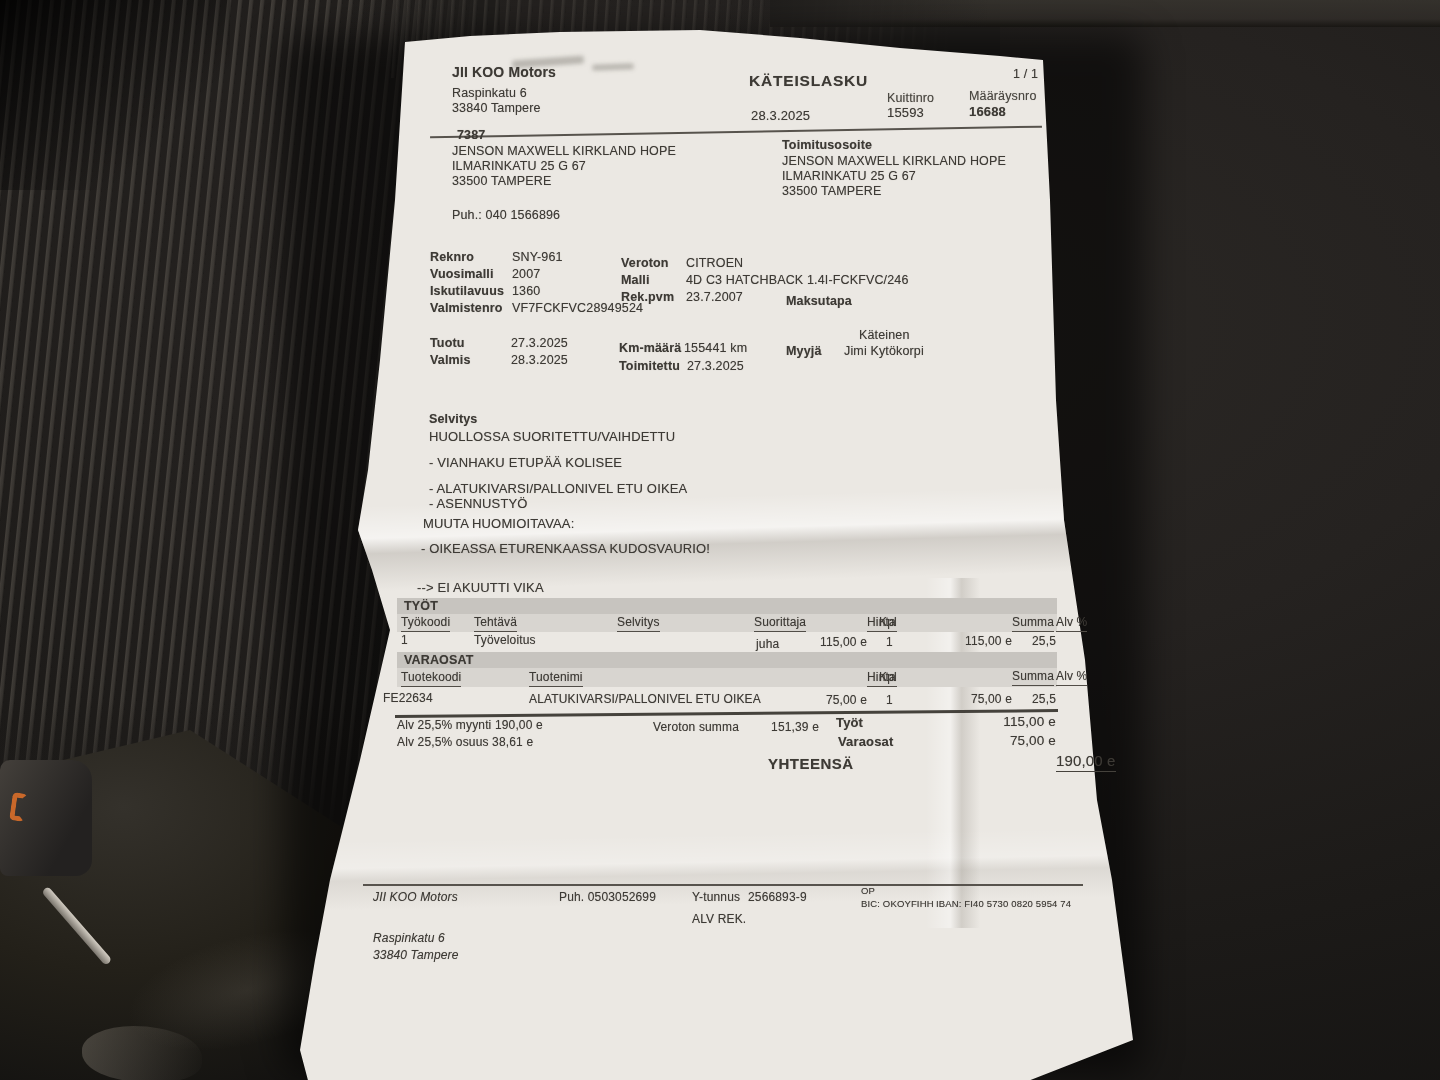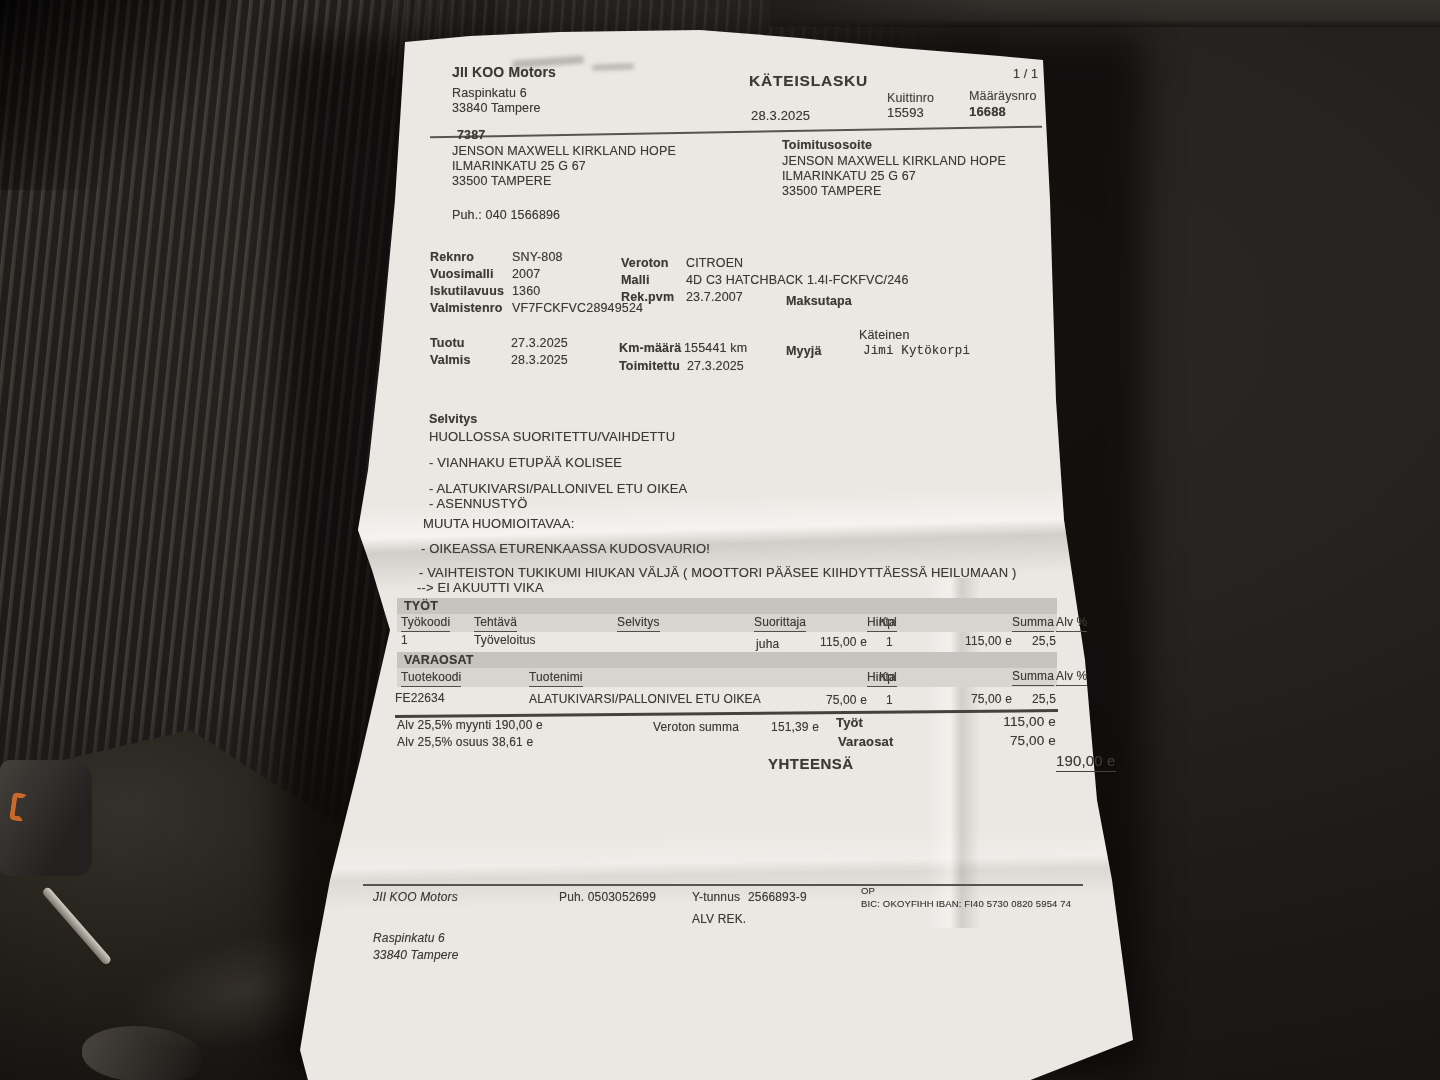--- a/index.html
+++ b/index.html
@@ -145,21 +145,21 @@
     <div class="t s125" style="left:452px;top:144px;">JENSON MAXWELL KIRKLAND HOPE</div>
     <div class="t s125" style="left:452px;top:159px;">ILMARINKATU 25 G 67</div>
     <div class="t s125" style="left:452px;top:174px;">33500 TAMPERE</div>
     <div class="t s125" style="left:452px;top:208px;">Puh.: 040 1566896</div>
     <div class="t s125 b" style="left:782px;top:138px;">Toimitusosoite</div>
     <div class="t s125" style="left:782px;top:154px;">JENSON MAXWELL KIRKLAND HOPE</div>
     <div class="t s125" style="left:782px;top:169px;">ILMARINKATU 25 G 67</div>
     <div class="t s125" style="left:782px;top:184px;">33500 TAMPERE</div>
 
     <div class="t s125 b" style="left:430px;top:250px;">Reknro</div>
-    <div class="t s125" style="left:512px;top:250px;">SNY-808</div>
+    <div class="t s125" style="left:512px;top:250px;">SNY-961</div>
     <div class="t s125 b" style="left:430px;top:267px;">Vuosimalli</div>
     <div class="t s125" style="left:512px;top:267px;">2007</div>
     <div class="t s125 b" style="left:430px;top:284px;">Iskutilavuus</div>
     <div class="t s125" style="left:512px;top:284px;">1360</div>
     <div class="t s125 b" style="left:430px;top:301px;">Valmistenro</div>
     <div class="t s125" style="left:512px;top:301px;">VF7FCKFVC28949524</div>
     <div class="t s125 b" style="left:621px;top:256px;">Veroton</div>
     <div class="t s125" style="left:686px;top:256px;">CITROEN</div>
     <div class="t s125 b" style="left:621px;top:273px;">Malli</div>
     <div class="t s125" style="left:686px;top:273px;">4D C3 HATCHBACK 1.4I-FCKFVC/246</div>
@@ -170,31 +170,30 @@
 
     <div class="t s125 b" style="left:430px;top:336px;">Tuotu</div>
     <div class="t s125" style="left:511px;top:336px;">27.3.2025</div>
     <div class="t s125 b" style="left:430px;top:353px;">Valmis</div>
     <div class="t s125" style="left:511px;top:353px;">28.3.2025</div>
     <div class="t s125 b" style="left:619px;top:341px;">Km-määrä</div>
     <div class="t s125" style="left:684px;top:341px;">155441 km</div>
     <div class="t s125 b" style="left:619px;top:359px;">Toimitettu</div>
     <div class="t s125" style="left:687px;top:359px;">27.3.2025</div>
     <div class="t s125 b" style="left:786px;top:344px;">Myyjä</div>
-    <div class="t s125" style="left:863px;top:344px;font-family:Liberation Mono, monospace;">Jimi Kytökorpi</div>
+    <div class="t s125" style="left:844px;top:344px;">Jimi Kytökorpi</div>
 
     <div class="t s125 b" style="left:429px;top:412px;">Selvitys</div>
     <div class="t s13" style="left:429px;top:430px;">HUOLLOSSA SUORITETTU/VAIHDETTU</div>
     <div class="t s13" style="left:429px;top:456px;">- VIANHAKU ETUPÄÄ KOLISEE</div>
     <div class="t s13" style="left:429px;top:482px;">- ALATUKIVARSI/PALLONIVEL ETU OIKEA</div>
     <div class="t s13" style="left:429px;top:497px;">- ASENNUSTYÖ</div>
 
     <div class="t s13" style="left:423px;top:517px;">MUUTA HUOMIOITAVAA:</div>
     <div class="t s13" style="left:421px;top:542px;">- OIKEASSA ETURENKAASSA KUDOSVAURIO!</div>
-    <div class="t s13" style="left:419px;top:566px;">- VAIHTEISTON TUKIKUMI HIUKAN VÄLJÄ ( MOOTTORI PÄÄSEE KIIHDYTTÄESSÄ HEILUMAAN )</div>
     <div class="t s13" style="left:417px;top:581px;">--&gt; EI AKUUTTI VIKA</div>
 
     <div class="band" style="left:397px;top:598px;width:660px;height:16px;"></div>
     <div class="t s125 b" style="left:404px;top:599px;">TYÖT</div>
     <div class="bandlight" style="left:397px;top:614px;width:660px;height:18px;"></div>
     <div class="t s12 hd" style="left:401px;top:616px;">
         <span>Työkoodi</span>
       </div>
     <div class="t s12 hd" style="left:474px;top:616px;">
         <span>Tehtävä</span>
@@ -239,21 +238,21 @@
       </div>
     <div class="t s12 hd" style="left:879px;top:671px;">
         <span>Kpl</span>
       </div>
     <div class="t s12 hd right" style="left:938px;top:670px;width:74px;">
         <span>Summa</span>
       </div>
     <div class="t s12 hd right" style="left:1016px;top:670px;width:40px;">
         <span>Alv %</span>
       </div>
-    <div class="t s12" style="left:395px;top:692px;text-align:center;">FE22634</div>
+    <div class="t s12" style="left:383px;top:692px;text-align:center;">FE22634</div>
     <div class="t s12" style="left:529px;top:693px;">ALATUKIVARSI/PALLONIVEL ETU OIKEA</div>
     <div class="t s12 right" style="left:795px;top:694px;width:72px;">75,00 e</div>
     <div class="t s12" style="left:886px;top:694px;">1</div>
     <div class="t s12 right" style="left:938px;top:693px;width:74px;">75,00 e</div>
     <div class="t s12 right" style="left:1016px;top:693px;width:40px;">25,5</div>
     <div class="rule-thick" style="left:395px;top:712px;width:663px;height:2.5px;transform:rotate(-.5deg);"></div>
 
     <div class="t s12" style="left:397px;top:719px;">Alv 25,5% myynti 190,00 e</div>
     <div class="t s12" style="left:397px;top:736px;">Alv 25,5% osuus 38,61 e</div>
     <div class="t s12" style="left:653px;top:721px;">Veroton summa</div>

